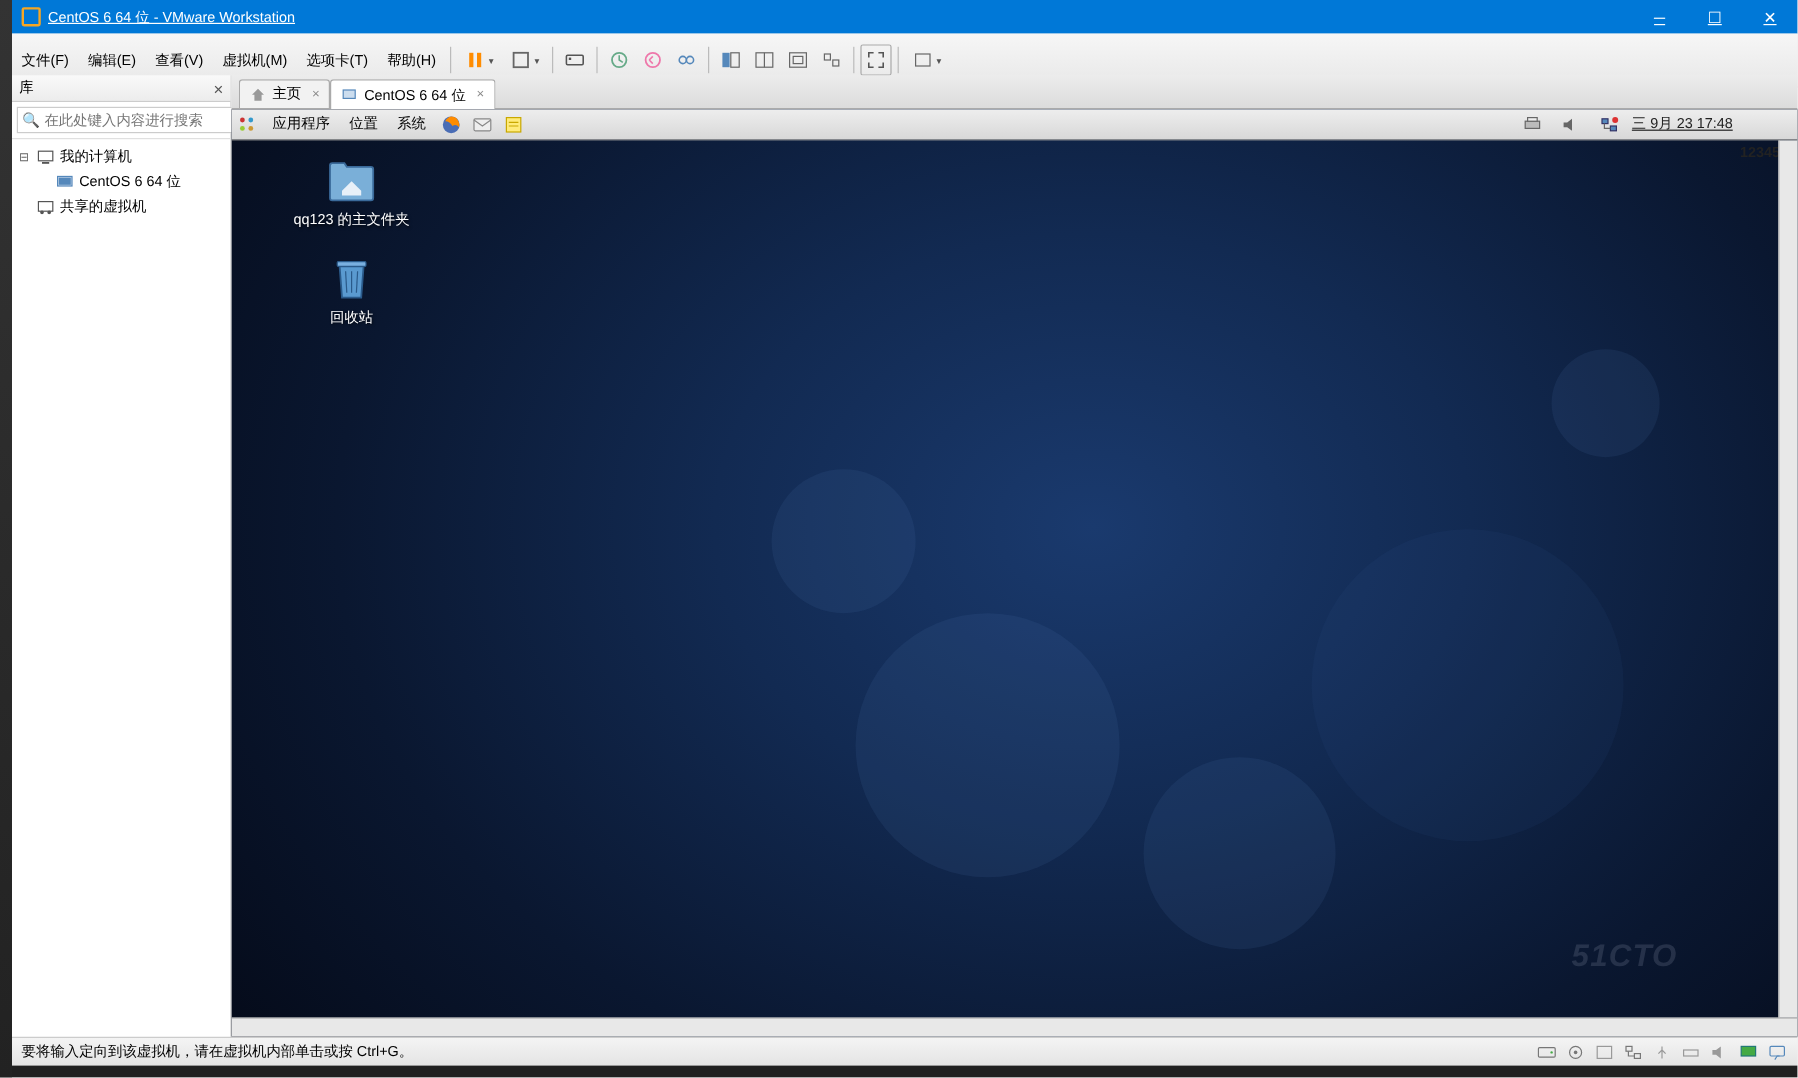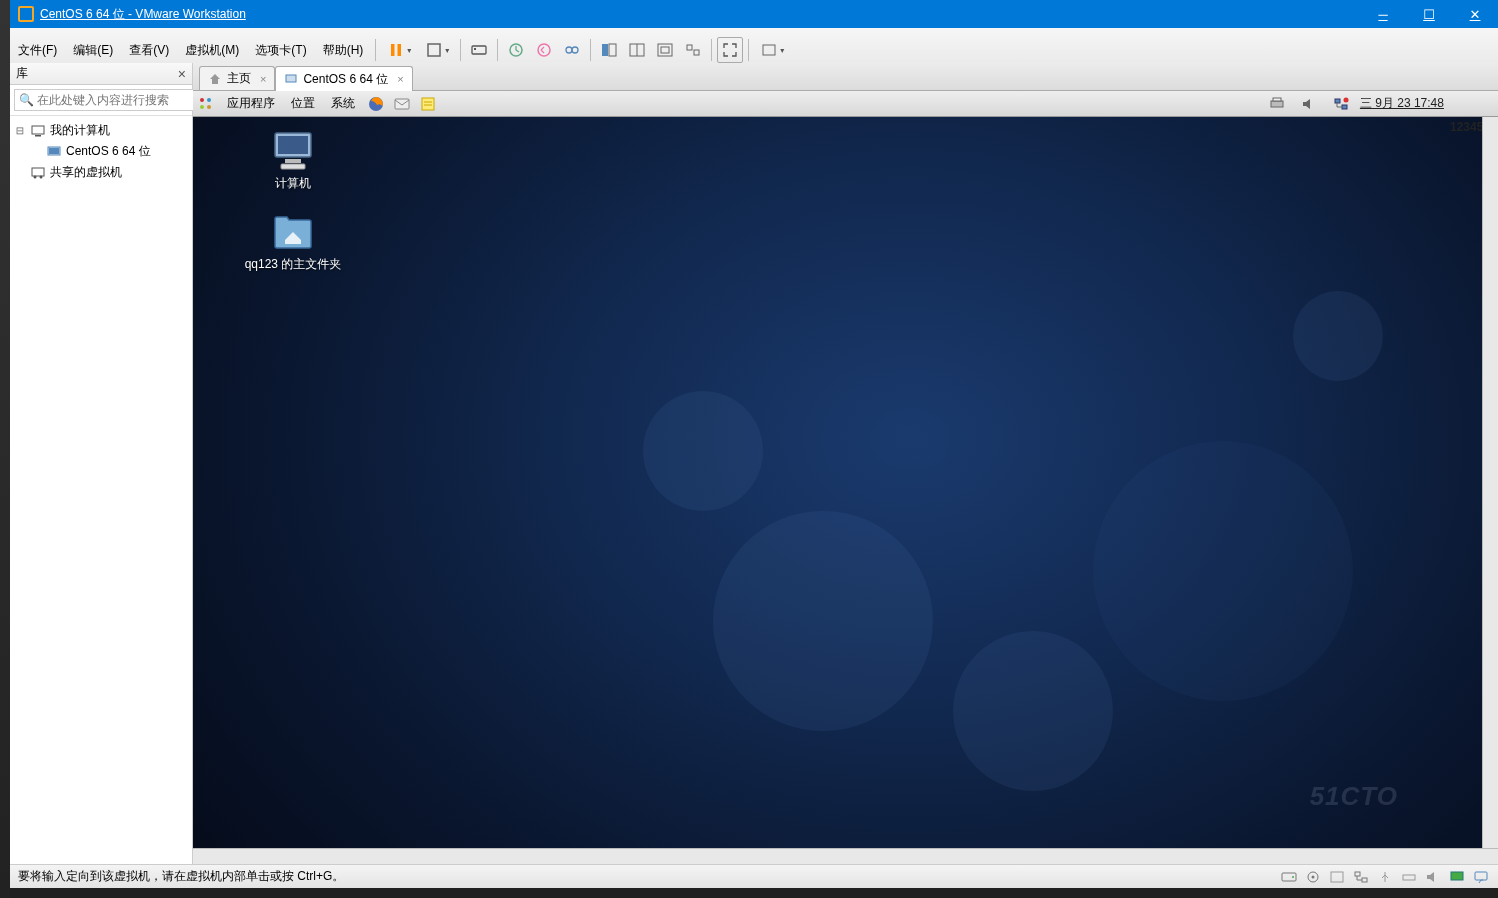--- a/index.html
+++ b/index.html
@@ -314,37 +314,38 @@
           </span>
         <span class="gp-clock">三 9月 23 17:48</span>
         <span class="gp-user">123456</span>
       </div>
     </div>
 
     <div class="desktop-icons">
       <div class="dicon">
         <div class="dimg">
           <svg width="44" height="40" viewBox="0 0 44 40">
-              <rect x="4" y="2" width="36" height="24" rx="2" fill="#9cb8d8" stroke="#4a6a8a" stroke-width="1.5"></rect>
-              <rect x="7" y="5" width="30" height="18" fill="#3a5a8a"></rect>
-              <rect x="14" y="28" width="16" height="4" fill="#bbb"></rect>
-              <rect x="10" y="33" width="24" height="5" rx="1" fill="#ddd" stroke="#999"></rect>
-            </svg>
-        </div>
-        <div class="dlabel">计算机</div>
-      </div>
-      <div class="dicon">
-        <div class="dimg">
-          <svg width="44" height="40" viewBox="0 0 44 40">
               <path d="M4 12 L4 34 Q4 36 6 36 L38 36 Q40 36 40 34 L40 10 Q40 8 38 8 L18 8 L16 5 L6 5 Q4 5 4 7 Z" fill="#7aafd8" stroke="#3a6a9a" stroke-width="1.5"></path>
               <path d="M14 28 L22 20 L30 28 L30 32 L14 32 Z" fill="#e8f0f8"></path>
             </svg>
         </div>
         <div class="dlabel">qq123 的主文件夹</div>
       </div>
+      <div class="dicon">
+        <div class="dimg">
+          <svg width="44" height="40" viewBox="0 0 44 40">
+              <path d="M12 10 L32 10 L30 36 L14 36 Z" fill="#5a9ad0" stroke="#2a5a8a" stroke-width="1.5"></path>
+              <rect x="10" y="6" width="24" height="4" rx="1" fill="#7ab0e0" stroke="#2a5a8a"></rect>
+              <line x1="17" y1="14" x2="18" y2="32" stroke="#2a5a8a"></line>
+              <line x1="22" y1="14" x2="22" y2="32" stroke="#2a5a8a"></line>
+              <line x1="27" y1="14" x2="26" y2="32" stroke="#2a5a8a"></line>
+            </svg>
+        </div>
+        <div class="dlabel">回收站</div>
+      </div>
     </div>
 
     <div class="wm">51CTO</div>
     <div class="guest-scroll-v"></div>
     <div class="guest-scroll-h"></div>
   </div>
 </div>
 
 <div class="statusbar">
   <span>要将输入定向到该虚拟机，请在虚拟机内部单击或按 Ctrl+G。</span>

